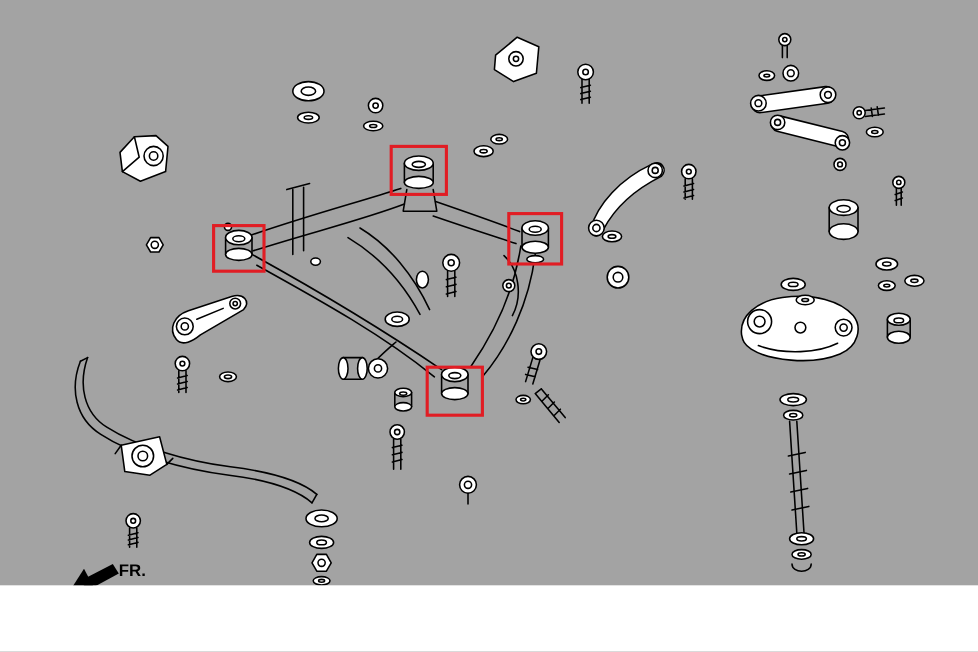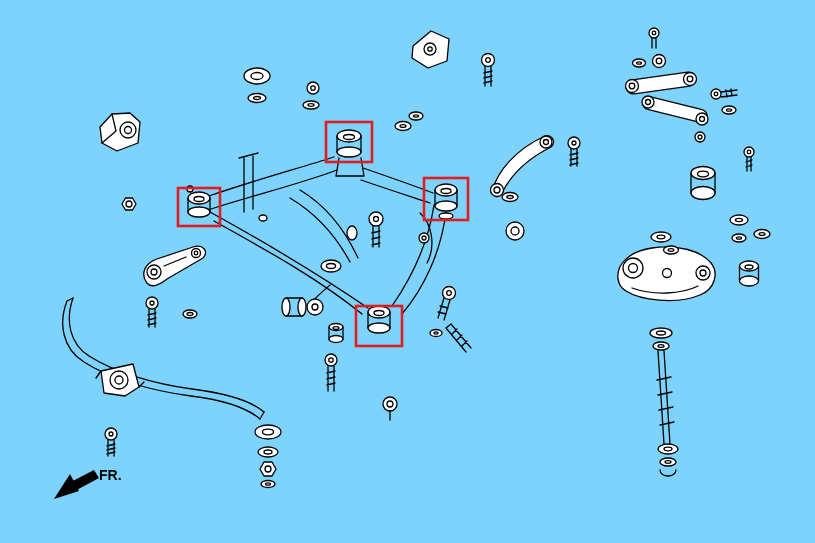--- a/index.html
+++ b/index.html
@@ -1,17 +1,17 @@
 <!DOCTYPE html>
 <html><head>
 <meta charset="utf-8">
 <style>
   html,body { margin:0; padding:0; background:#fff; }
   #stage {
-    position:relative; width:815px; height:543px; background:#7dd3fc;
+    position:relative; width:815px; height:488px; background:#a3a3a3;
     font-family:"Liberation Sans", sans-serif; overflow:hidden;
   }
   svg { display:block; }
   .ln { fill:none; stroke:#000; stroke-width:1.3; stroke-linecap:round; stroke-linejoin:round; }
   .fw { fill:#fff; stroke:#000; stroke-width:1.3; stroke-linejoin:round; }
   .fb { fill:#000; stroke:none; }
   .dir-label { font:700 14px "Liberation Sans", sans-serif; fill:#000; }
 </style>
 </head>
 <body>

